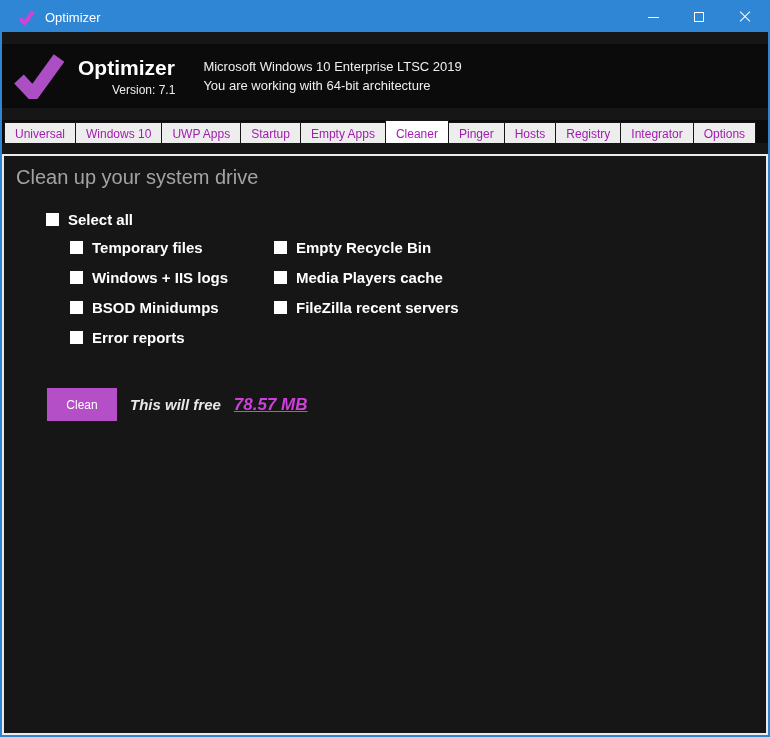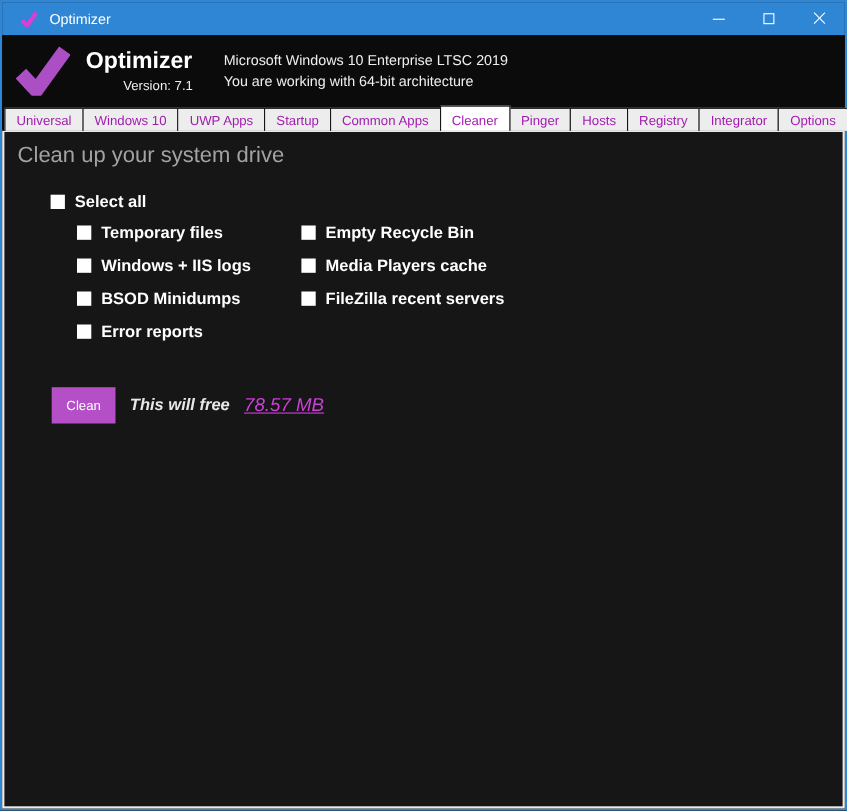--- a/index.html
+++ b/index.html
@@ -4,20 +4,21 @@
 <style>
   * { box-sizing: border-box; margin: 0; padding: 0; }
   html, body { background: #3a3a3a; }
   body { width: 770px; height: 737px; font-family: "Liberation Sans", sans-serif; }
 
   .window {
     width: 770px; height: 737px;
     border: 2px solid #2E86D4;
     display: flex; flex-direction: column;
     background: #161616;
+    gap: 12px;
   }
 
   
   .titlebar {
     height: 30px; background: #2E86D4;
     display: flex; align-items: center;
     flex: 0 0 auto;
   }
   .tb-icon { margin-left: 16px; display: flex; align-items: center; }
   .tb-title { color: #ffffff; font-size: 13px; margin-left: 10px; }
@@ -95,35 +96,35 @@
   .select-all { position: absolute; left: 42px; top: 55px; }
   .options { position: absolute; left: 66px; top: 83px; display: flex; }
   .col { display: flex; flex-direction: column; width: 204px; }
   .col .cb-row { height: 17px; margin-bottom: 13px; }
 
   .action-row {
     position: absolute; left: 43px; top: 232px;
     display: flex; align-items: center;
   }
   .clean-btn {
-    width: 58px; height: 33px;
+    width: 70px; height: 33px;
     background: #B44FC8; color: #ffffff;
     border: none; font-size: 12px;
     font-family: "Liberation Sans", sans-serif;
     cursor: pointer;
   }
   .free-text {
     margin-left: 13px;
     color: #E8E8E8; font-size: 15px;
     font-style: italic; font-weight: bold;
   }
   .free-amount {
     margin-left: 13px;
     color: #CE3FDB; font-size: 17px;
-    font-style: italic; font-weight: normal;
+    font-style: italic; font-weight: bold;
     text-decoration: underline;
     cursor: pointer;
   }
 </style>
 </head>
 <body>
 
 <div class="window">
 
   <div class="titlebar">
@@ -161,21 +162,21 @@
       <div>You are working with 64-bit architecture</div>
     </div>
   </div>
 
   <div class="tabstrip">
 
   <div class="tab">Universal</div>
       <div class="tab">Windows 10</div>
       <div class="tab">UWP Apps</div>
       <div class="tab">Startup</div>
-      <div class="tab">Common Apps</div>
+      <div class="tab">Empty Apps</div>
       <div class="tab active">Cleaner</div>
       <div class="tab">Pinger</div>
       <div class="tab">Hosts</div>
       <div class="tab">Registry</div>
       <div class="tab">Integrator</div>
       <div class="tab">Options</div>
     </div>
 
   <div class="tabpage">
 

